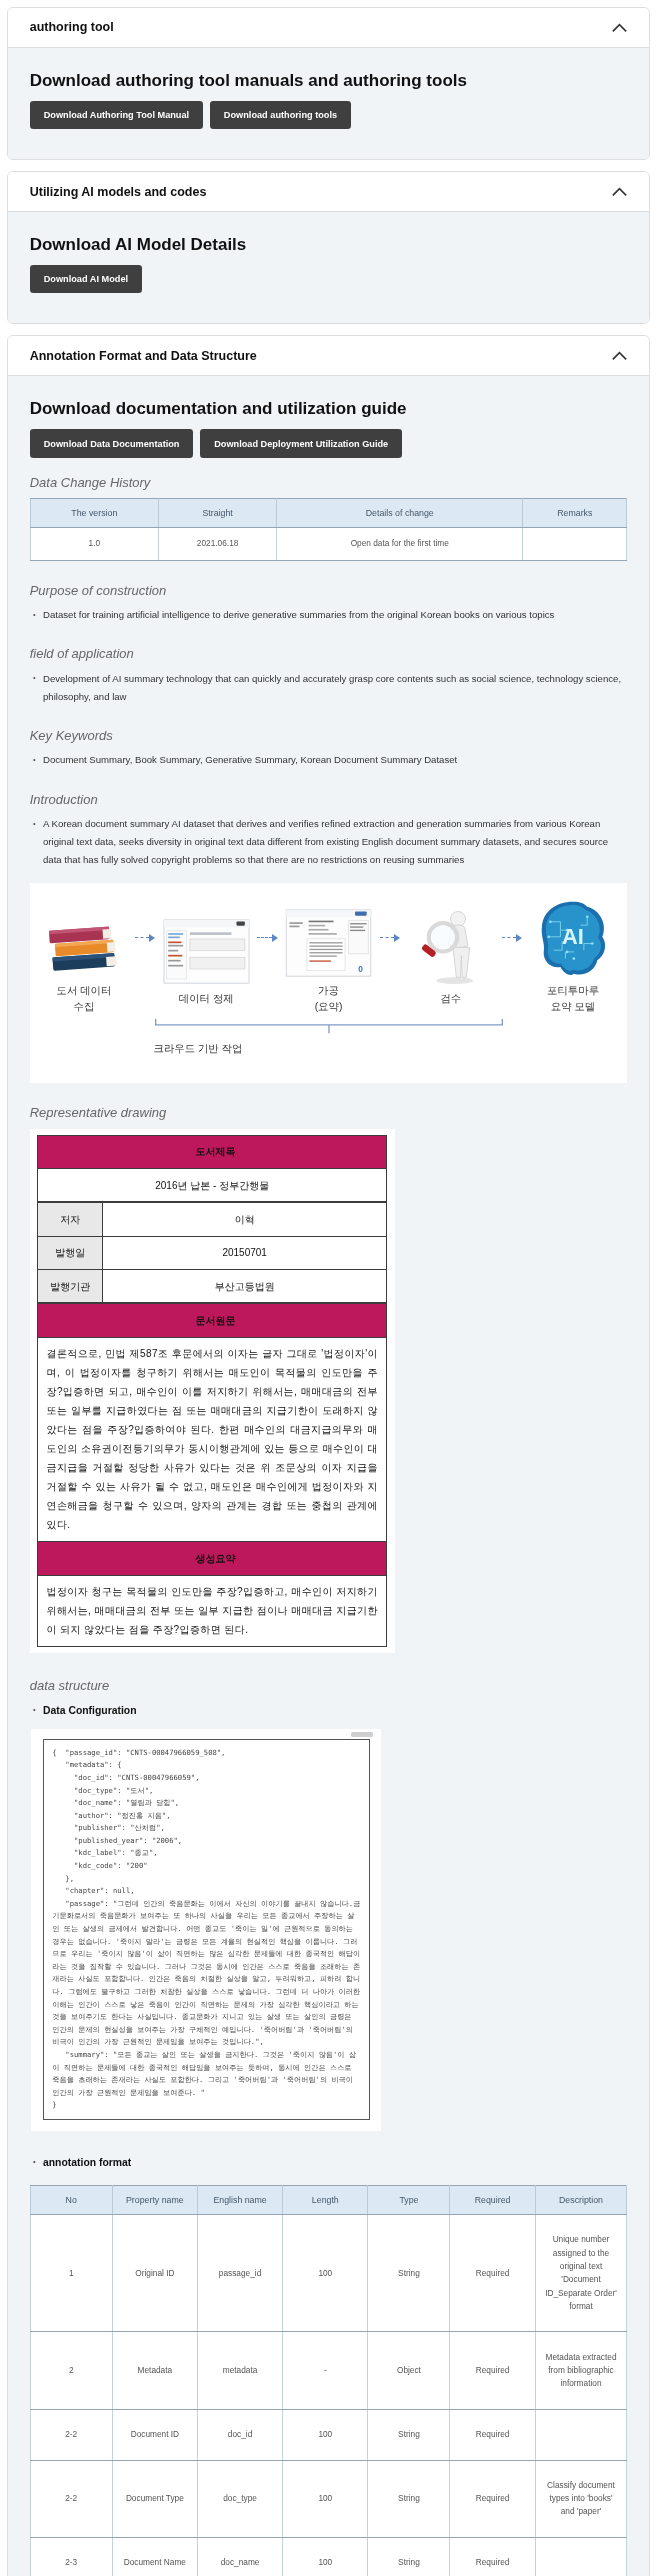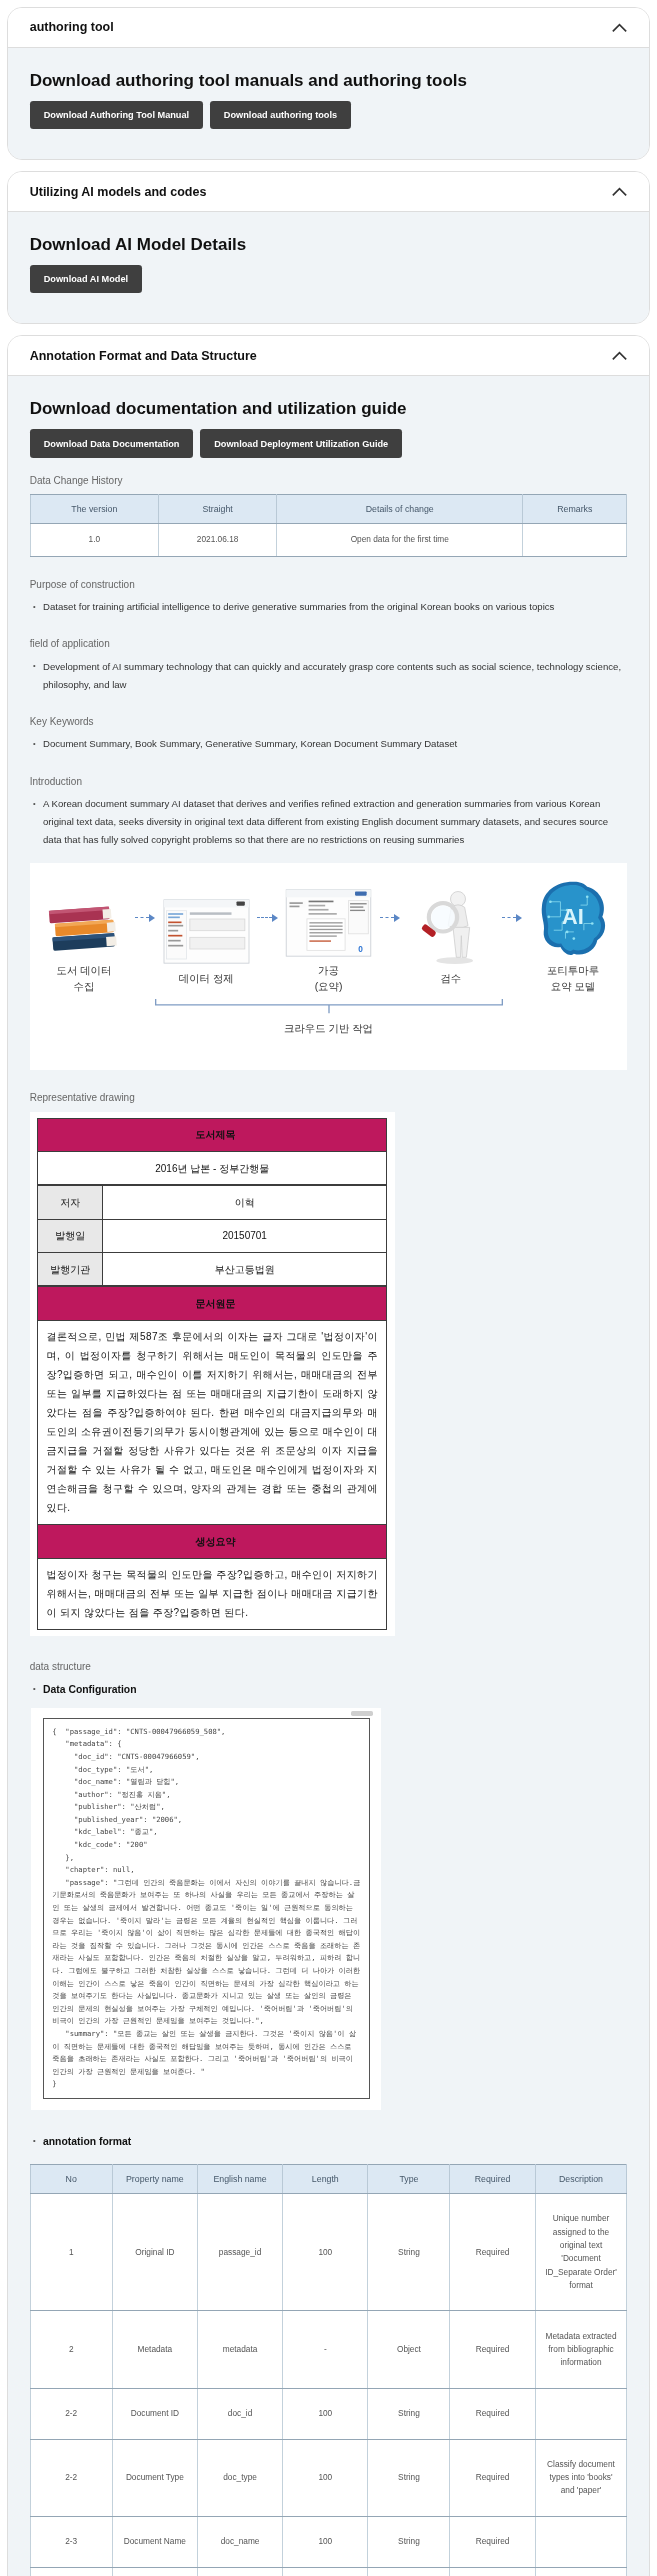--- a/index.html
+++ b/index.html
@@ -1,30 +1,30 @@
 <!DOCTYPE html>
 <html style="font-size:13.3px"><head>
 <meta charset="utf-8">
 <style>
   * { margin:0; padding:0; box-sizing:border-box; }
   html,body { background:#fff; font-family:"Liberation Sans", sans-serif; color:#222; }
   body { width:657px; margin:0 auto; padding:6.7px; }
 
-  .card { border:0.8px solid #ddd; border-radius:15px; overflow:hidden; margin-bottom:11px; background:#fff; }
+  .card { border:0.8px solid #ddd; border-radius:6px; overflow:hidden; margin-bottom:11px; background:#fff; }
   .card-header { display:flex; justify-content:space-between; align-items:center; background:#fff; padding:12.5px 22px; cursor:pointer; }
   .card-title { font-size:12.5px; font-weight:bold; color:#111; }
   .chevron svg { display:block; }
   .card-body { background:#f0f4f7; border-top:0.8px solid #ddd; padding:23px 22px 25px 22px; }
 
   .sub-heading { font-size:17px; font-weight:bold; color:#111; margin-bottom:10px; }
   .btn-row { display:flex; gap:6.7px; margin-bottom:5px; }
   .btn-dark { background:#3f3f3f; color:#fff; border:none; border-radius:3.3px; font-family:"Liberation Sans",sans-serif;
               font-size:9.2px; font-weight:bold; padding:9.2px 14px; cursor:pointer; }
 
-  .gray-label { font-size:10px; color:#666; margin:22px 0 8.3px 0; }
+  .gray-label { font-size:13px; color:#666; margin:22px 0 8.3px 0;font-style:italic; }
   .bullets { list-style:none; }
   .bullets li { position:relative; font-size:9.6px; color:#333; line-height:1.9; padding-left:13.3px; margin-bottom:3.3px; }
   .bullets li::before { content:"•"; position:absolute; left:3.3px; color:#555; font-size:7.5px; top:1.7px; }
   .bullets.bold-bullet li { font-weight:bold; color:#111; font-size:10.4px; }
 
   table.blue-table { width:100%; border-collapse:collapse; background:#fff; }
   table.blue-table th { background:#dce8f3; color:#46586a; font-size:8.8px; font-weight:normal;
         border:0.8px solid #94a6b5; border-left-color:#b9c9d6; border-right-color:#b9c9d6; padding:9.2px 5px; }
   table.blue-table td { border:0.8px solid #94a6b5; border-left-color:#c3d1db; border-right-color:#c3d1db;
         font-size:8.3px; color:#555; text-align:center; padding:9.2px 5px; line-height:1.6; background:#fff; }
@@ -33,21 +33,21 @@
 
   
   .diagram { padding:16.7px 8.3px 22px 8.3px; }
   .diagram-row { display:flex; align-items:center; justify-content:space-between; }
   .step { display:flex; flex-direction:column; align-items:center; width:92px; }
   .step .icon-box { height:77px; display:flex; align-items:flex-end; justify-content:center; }
   .step-label { font-size:10.4px; color:#333; text-align:center; white-space:pre-line; line-height:1.5; margin-top:6.7px; }
   .flow-arrow { flex:1; display:flex; align-items:center; margin:0 5px 38px 5px; }
   .flow-arrow .dash { flex:1; border-top:1.7px dashed #5b87c5; }
   .flow-arrow .head { width:0; height:0; border-top:4.2px solid transparent; border-bottom:4.2px solid transparent; border-left:6.7px solid #5b87c5; }
-  .brace-wrap { width:350px; margin:5px auto 12px auto; text-align:center; }
+  .brace-wrap { width:350px; margin:5px auto 5px auto; }
   .brace-label { font-size:10.4px; color:#333; margin-top:5px; }
 
   
   .rep-panel { background:#fff; display:inline-block; padding:5.8px 7.5px; }
   table.rep-table { border-collapse:collapse; width:350px; }
   table.rep-table td { border:0.8px solid #3c3c3c; font-size:10px; color:#111; padding:6.7px 8.3px; text-align:center; line-height:1.9; background:#fff; }
   table.rep-table td.hdr { background:#be185d; font-weight:bold;padding-left:15px; }
   table.rep-table td.long { text-align:justify; letter-spacing:0.4px; }
   table.rep-table tr.kv td:first-child { background:#e8e8e8; width:65px; }
 

